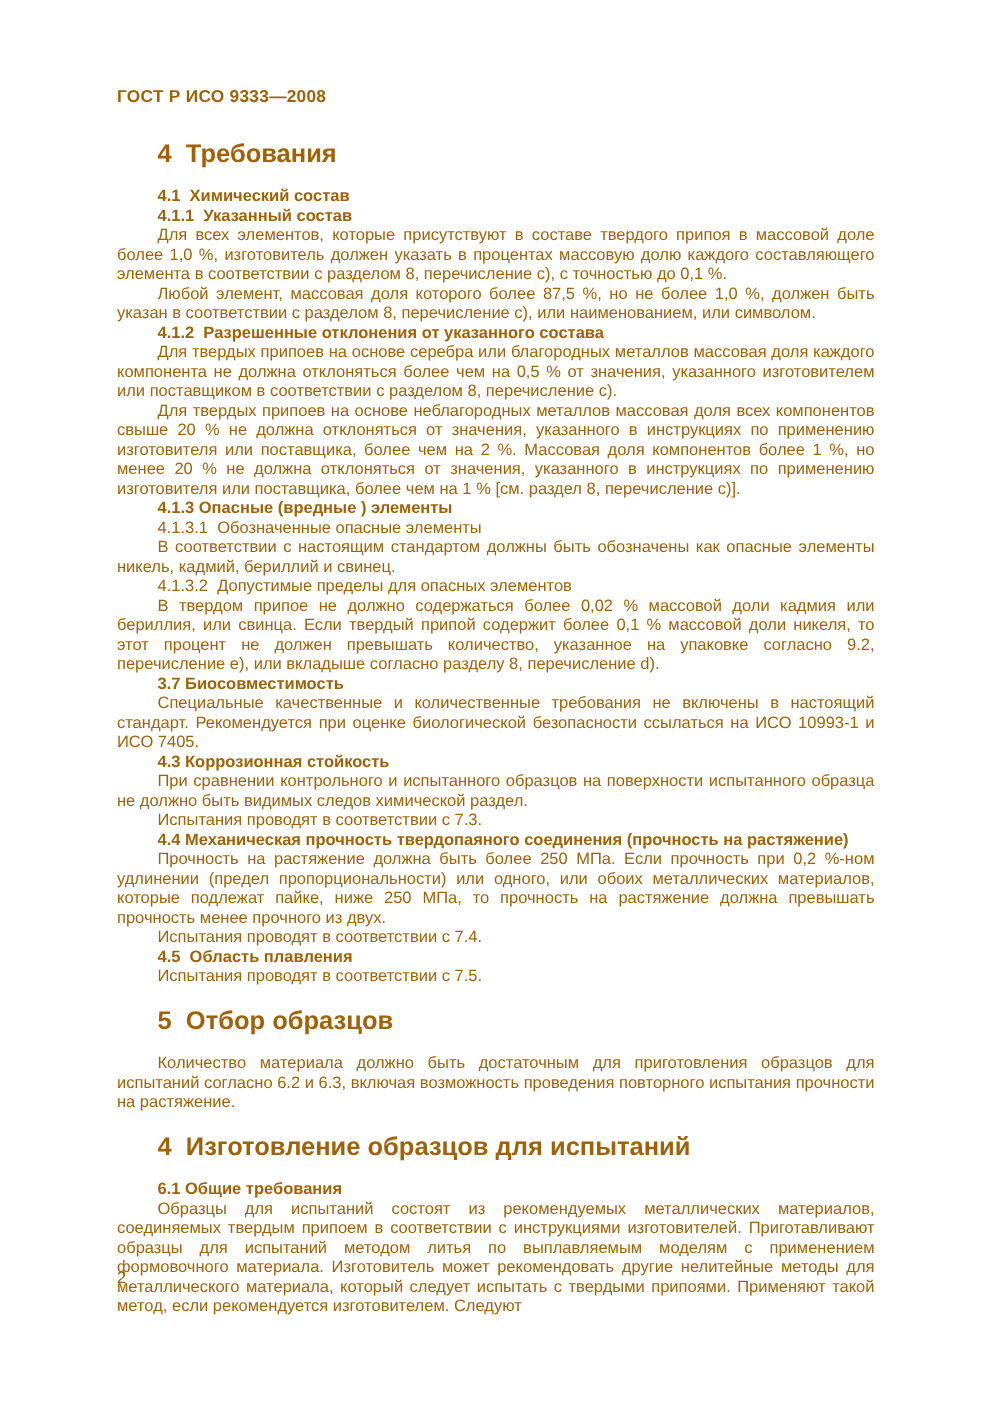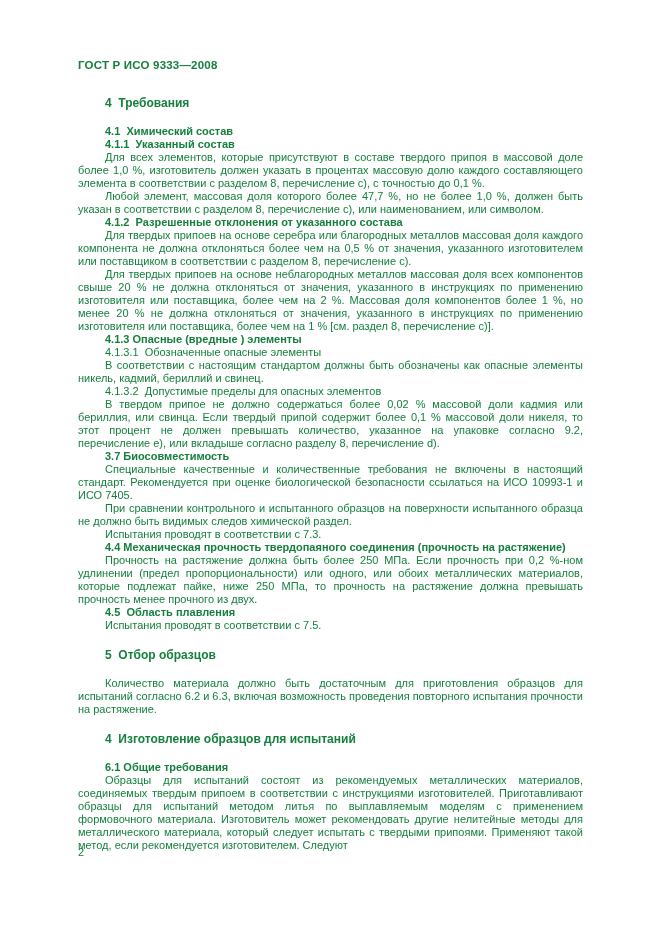--- a/index.html
+++ b/index.html
@@ -6,21 +6,21 @@
     margin: 0;
     padding: 0;
     background: #ffffff;
   }
   .page {
     position: relative;
     width: 661px;
     height: 936px;
     background: #ffffff;
     font-family: "Liberation Sans", "DejaVu Sans", sans-serif;
-    color: #15803d;
+    color: #a16207;
     overflow: hidden;
   }
   .doc-header {
     position: absolute;
     left: 78px;
     top: 59px;
     font-size: 11.5px;
     font-weight: bold;
     letter-spacing: 0.2px;
     white-space: pre-wrap;
@@ -33,21 +33,21 @@
     font-size: 11px;
     line-height: 13px;
   }
   .block { margin: 0; }
   .para {
     text-align: justify;
     text-indent: 27px;
   }
   .h1 {
     font-weight: bold;
-    font-size: 12px;
+    font-size: 17px;
     line-height: 16px;
     margin: 15px 0 14px 0;
     text-indent: 27px;
     white-space: pre-wrap;
   }
   .h1:first-child { margin-top: 0; }
   .h2 {
     font-weight: bold;
     text-indent: 27px;
     white-space: pre-wrap;
@@ -68,35 +68,37 @@
 <body>
 
 <div class="page">
   <div class="doc-header">ГОСТ Р ИСО 9333—2008</div>
 
   <div class="doc-body">
       <div class="block h1">4  Требования</div>
       <div class="block h2">4.1  Химический состав</div>
       <div class="block h2">4.1.1  Указанный состав</div>
       <div class="block para">Для всех элементов, которые присутствуют в составе твердого припоя в массовой доле более 1,0 %, изготовитель должен указать в процентах массовую долю каждого составляющего элемента в соответствии с разделом 8, перечисление c), с точностью до 0,1 %.</div>
-      <div class="block para">Любой элемент, массовая доля которого более 47,7 %, но не более 1,0 %, должен быть указан в соответствии с разделом 8, перечисление c), или наименованием, или символом.</div>
+      <div class="block para">Любой элемент, массовая доля которого более 87,5 %, но не более 1,0 %, должен быть указан в соответствии с разделом 8, перечисление c), или наименованием, или символом.</div>
       <div class="block h2">4.1.2  Разрешенные отклонения от указанного состава</div>
       <div class="block para">Для твердых припоев на основе серебра или благородных металлов массовая доля каждого компонента не должна отклоняться более чем на 0,5 % от значения, указанного изготовителем или поставщиком в соответствии с разделом 8, перечисление c).</div>
       <div class="block para">Для твердых припоев на основе неблагородных металлов массовая доля всех компонентов свыше 20 % не должна отклоняться от значения, указанного в инструкциях по применению изготовителя или поставщика, более чем на 2 %. Массовая доля компонентов более 1 %, но менее 20 % не должна отклоняться от значения, указанного в инструкциях по применению изготовителя или поставщика, более чем на 1 % [см. раздел 8, перечисление c)].</div>
       <div class="block h2">4.1.3 Опасные (вредные ) элементы</div>
       <div class="block h3">4.1.3.1  Обозначенные опасные элементы</div>
       <div class="block para">В соответствии с настоящим стандартом должны быть обозначены как опасные элементы никель, кадмий, бериллий и свинец.</div>
       <div class="block h3">4.1.3.2  Допустимые пределы для опасных элементов</div>
       <div class="block para">В твердом припое не должно содержаться более 0,02 % массовой доли кадмия или бериллия, или свинца. Если твердый припой содержит более 0,1 % массовой доли никеля, то этот процент не должен превышать количество, указанное на упаковке согласно 9.2, перечисление e), или вкладыше согласно разделу 8, перечисление d).</div>
       <div class="block h2">3.7 Биосовместимость</div>
       <div class="block para">Специальные качественные и количественные требования не включены в настоящий стандарт. Рекомендуется при оценке биологической безопасности ссылаться на ИСО 10993-1 и ИСО 7405.</div>
+      <div class="block h2">4.3 Коррозионная стойкость</div>
       <div class="block para">При сравнении контрольного и испытанного образцов на поверхности испытанного образца не должно быть видимых следов химической раздел.</div>
       <div class="block para">Испытания проводят в соответствии с 7.3.</div>
       <div class="block h2">4.4 Механическая прочность твердопаяного соединения (прочность на растяжение)</div>
       <div class="block para">Прочность на растяжение должна быть более 250 МПа. Если прочность при 0,2 %-ном удлинении (предел пропорциональности) или одного, или обоих металлических материалов, которые подлежат пайке, ниже 250 МПа, то прочность на растяжение должна превышать прочность менее прочного из двух.</div>
+      <div class="block para">Испытания проводят в соответствии с 7.4.</div>
       <div class="block h2">4.5  Область плавления</div>
       <div class="block para">Испытания проводят в соответствии с 7.5.</div>
       <div class="block h1">5  Отбор образцов</div>
       <div class="block para">Количество материала должно быть достаточным для приготовления образцов для испытаний согласно 6.2 и 6.3, включая возможность проведения повторного испытания прочности на растяжение.</div>
       <div class="block h1">4  Изготовление образцов для испытаний</div>
       <div class="block h2">6.1 Общие требования</div>
       <div class="block para">Образцы для испытаний состоят из рекомендуемых металлических материалов, соединяемых твердым припоем в соответствии с инструкциями изготовителей. Приготавливают образцы для испытаний методом литья по выплавляемым моделям с применением формовочного материала. Изготовитель может рекомендовать другие нелитейные методы для металлического материала, который следует испытать с твердыми припоями. Применяют такой метод, если рекомендуется изготовителем. Следуют</div>
     </div>
 
   <div class="page-number">2</div>

